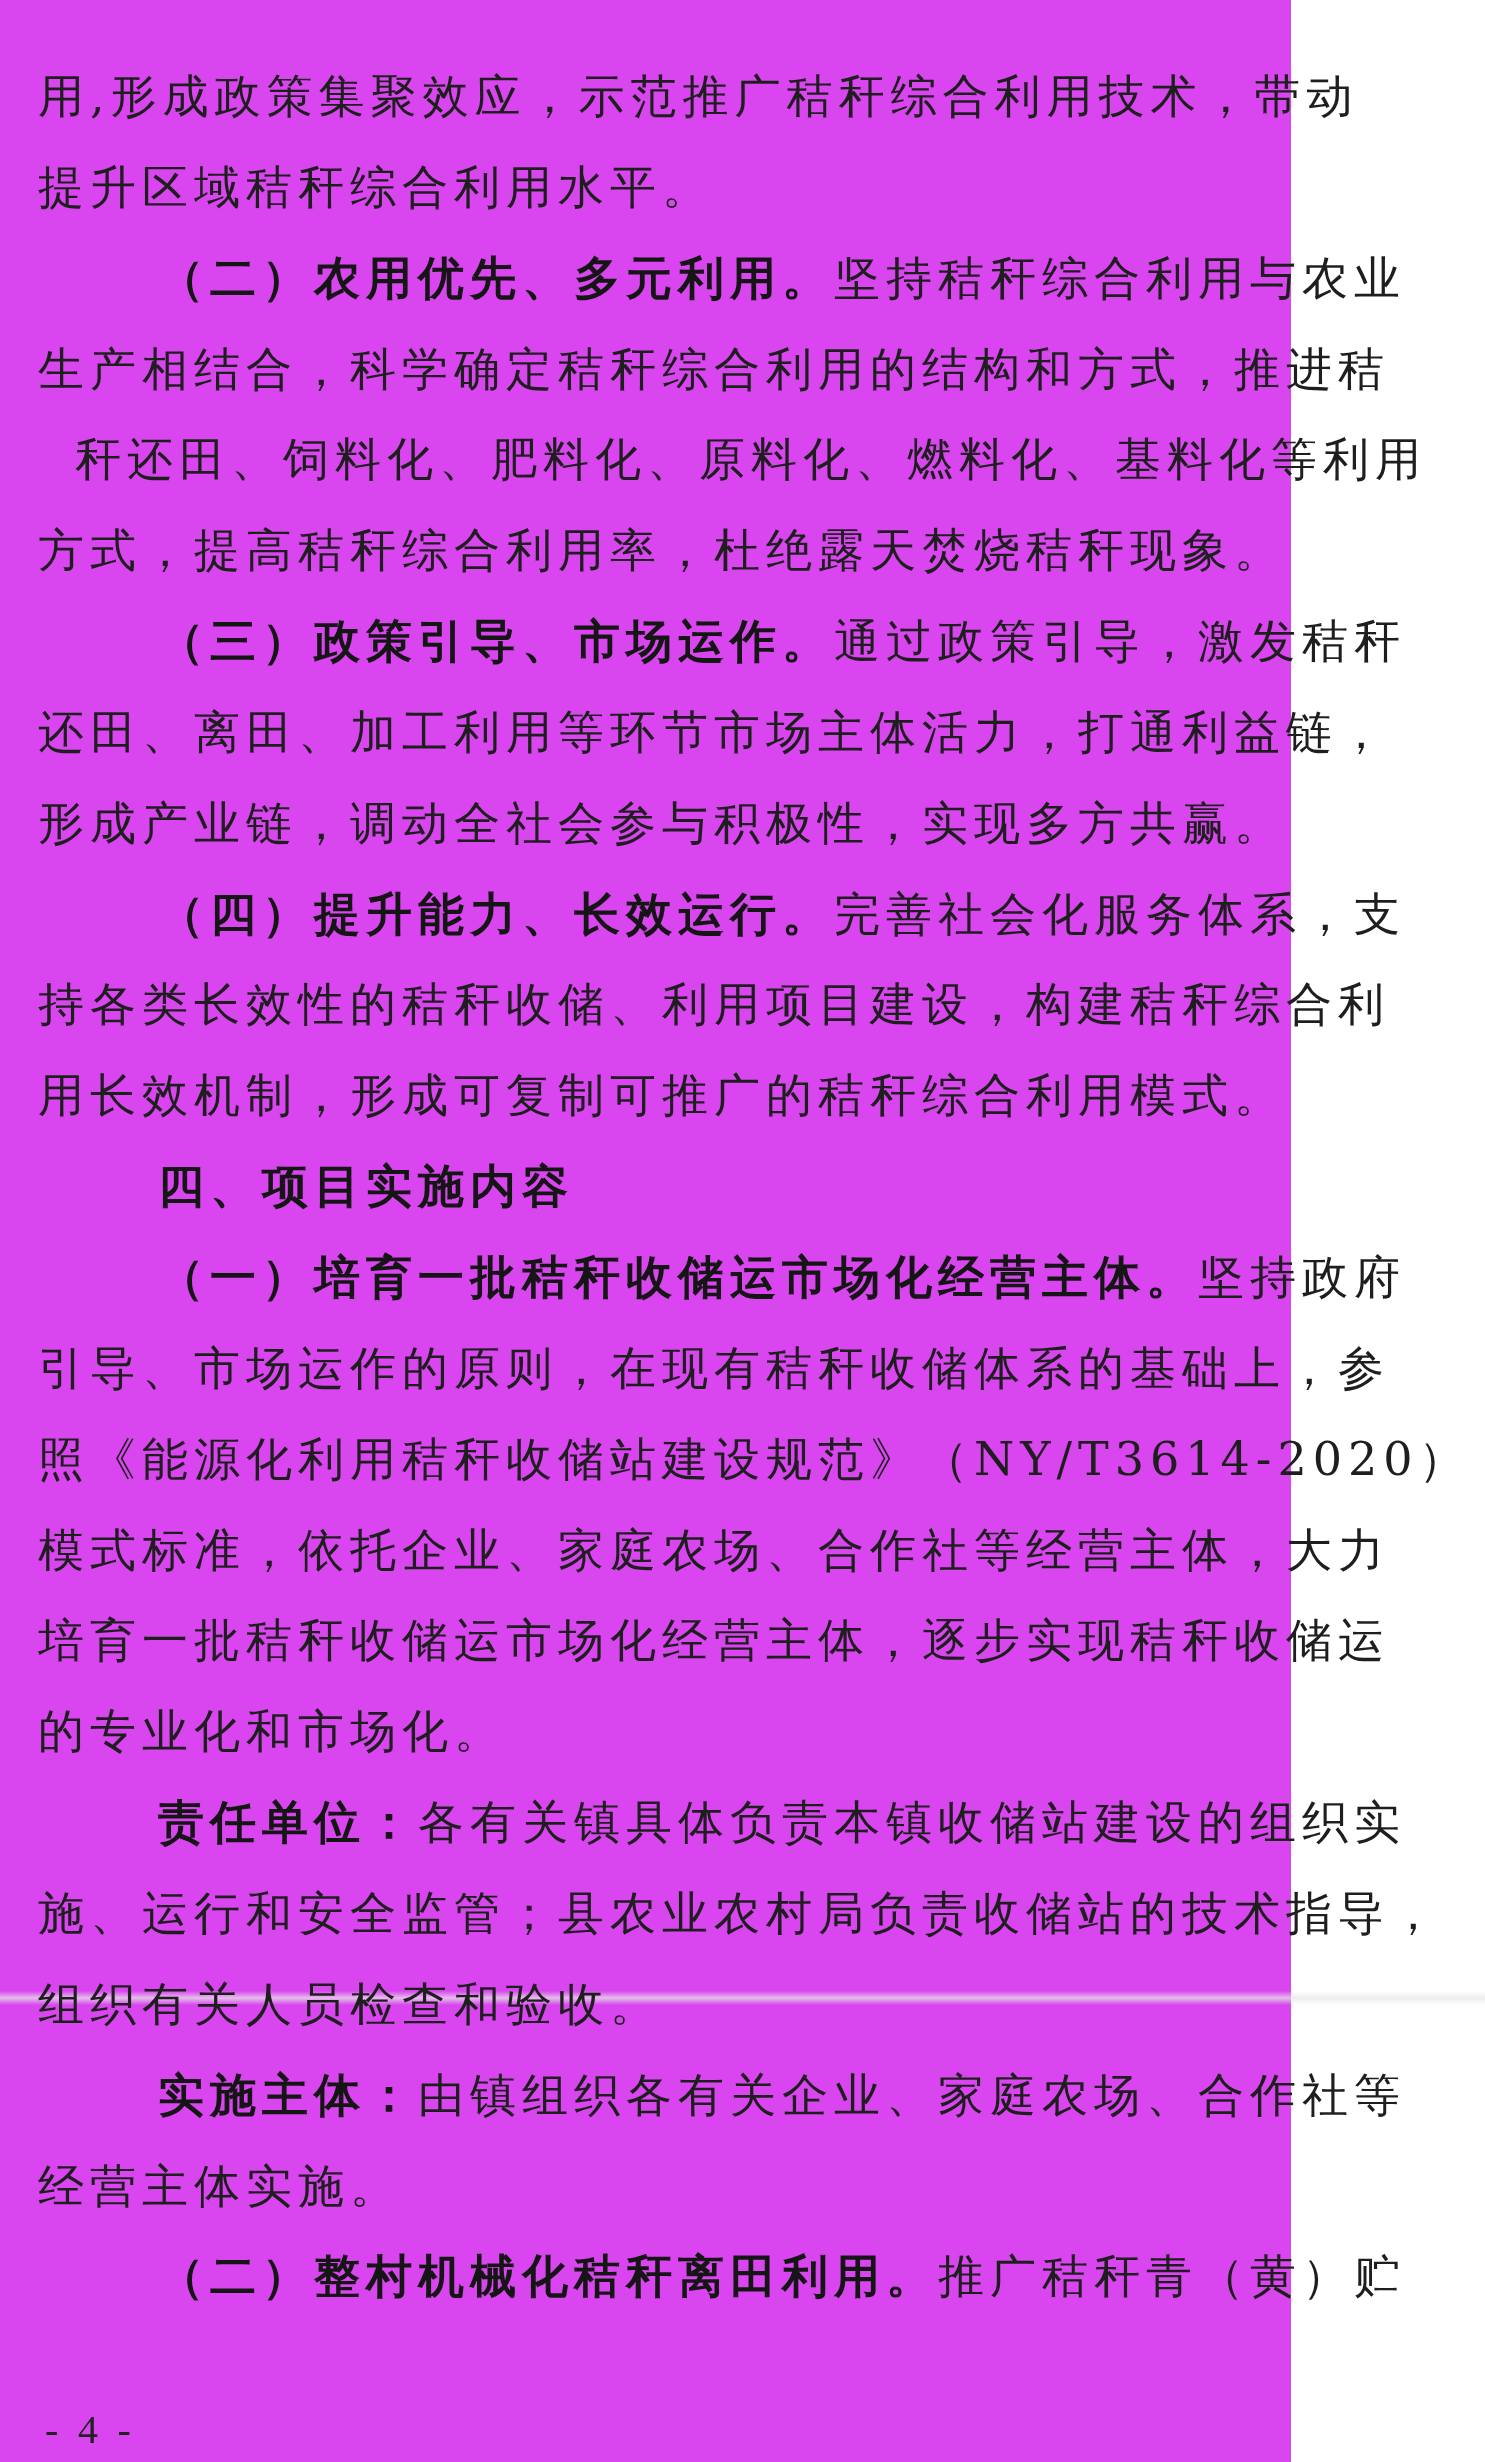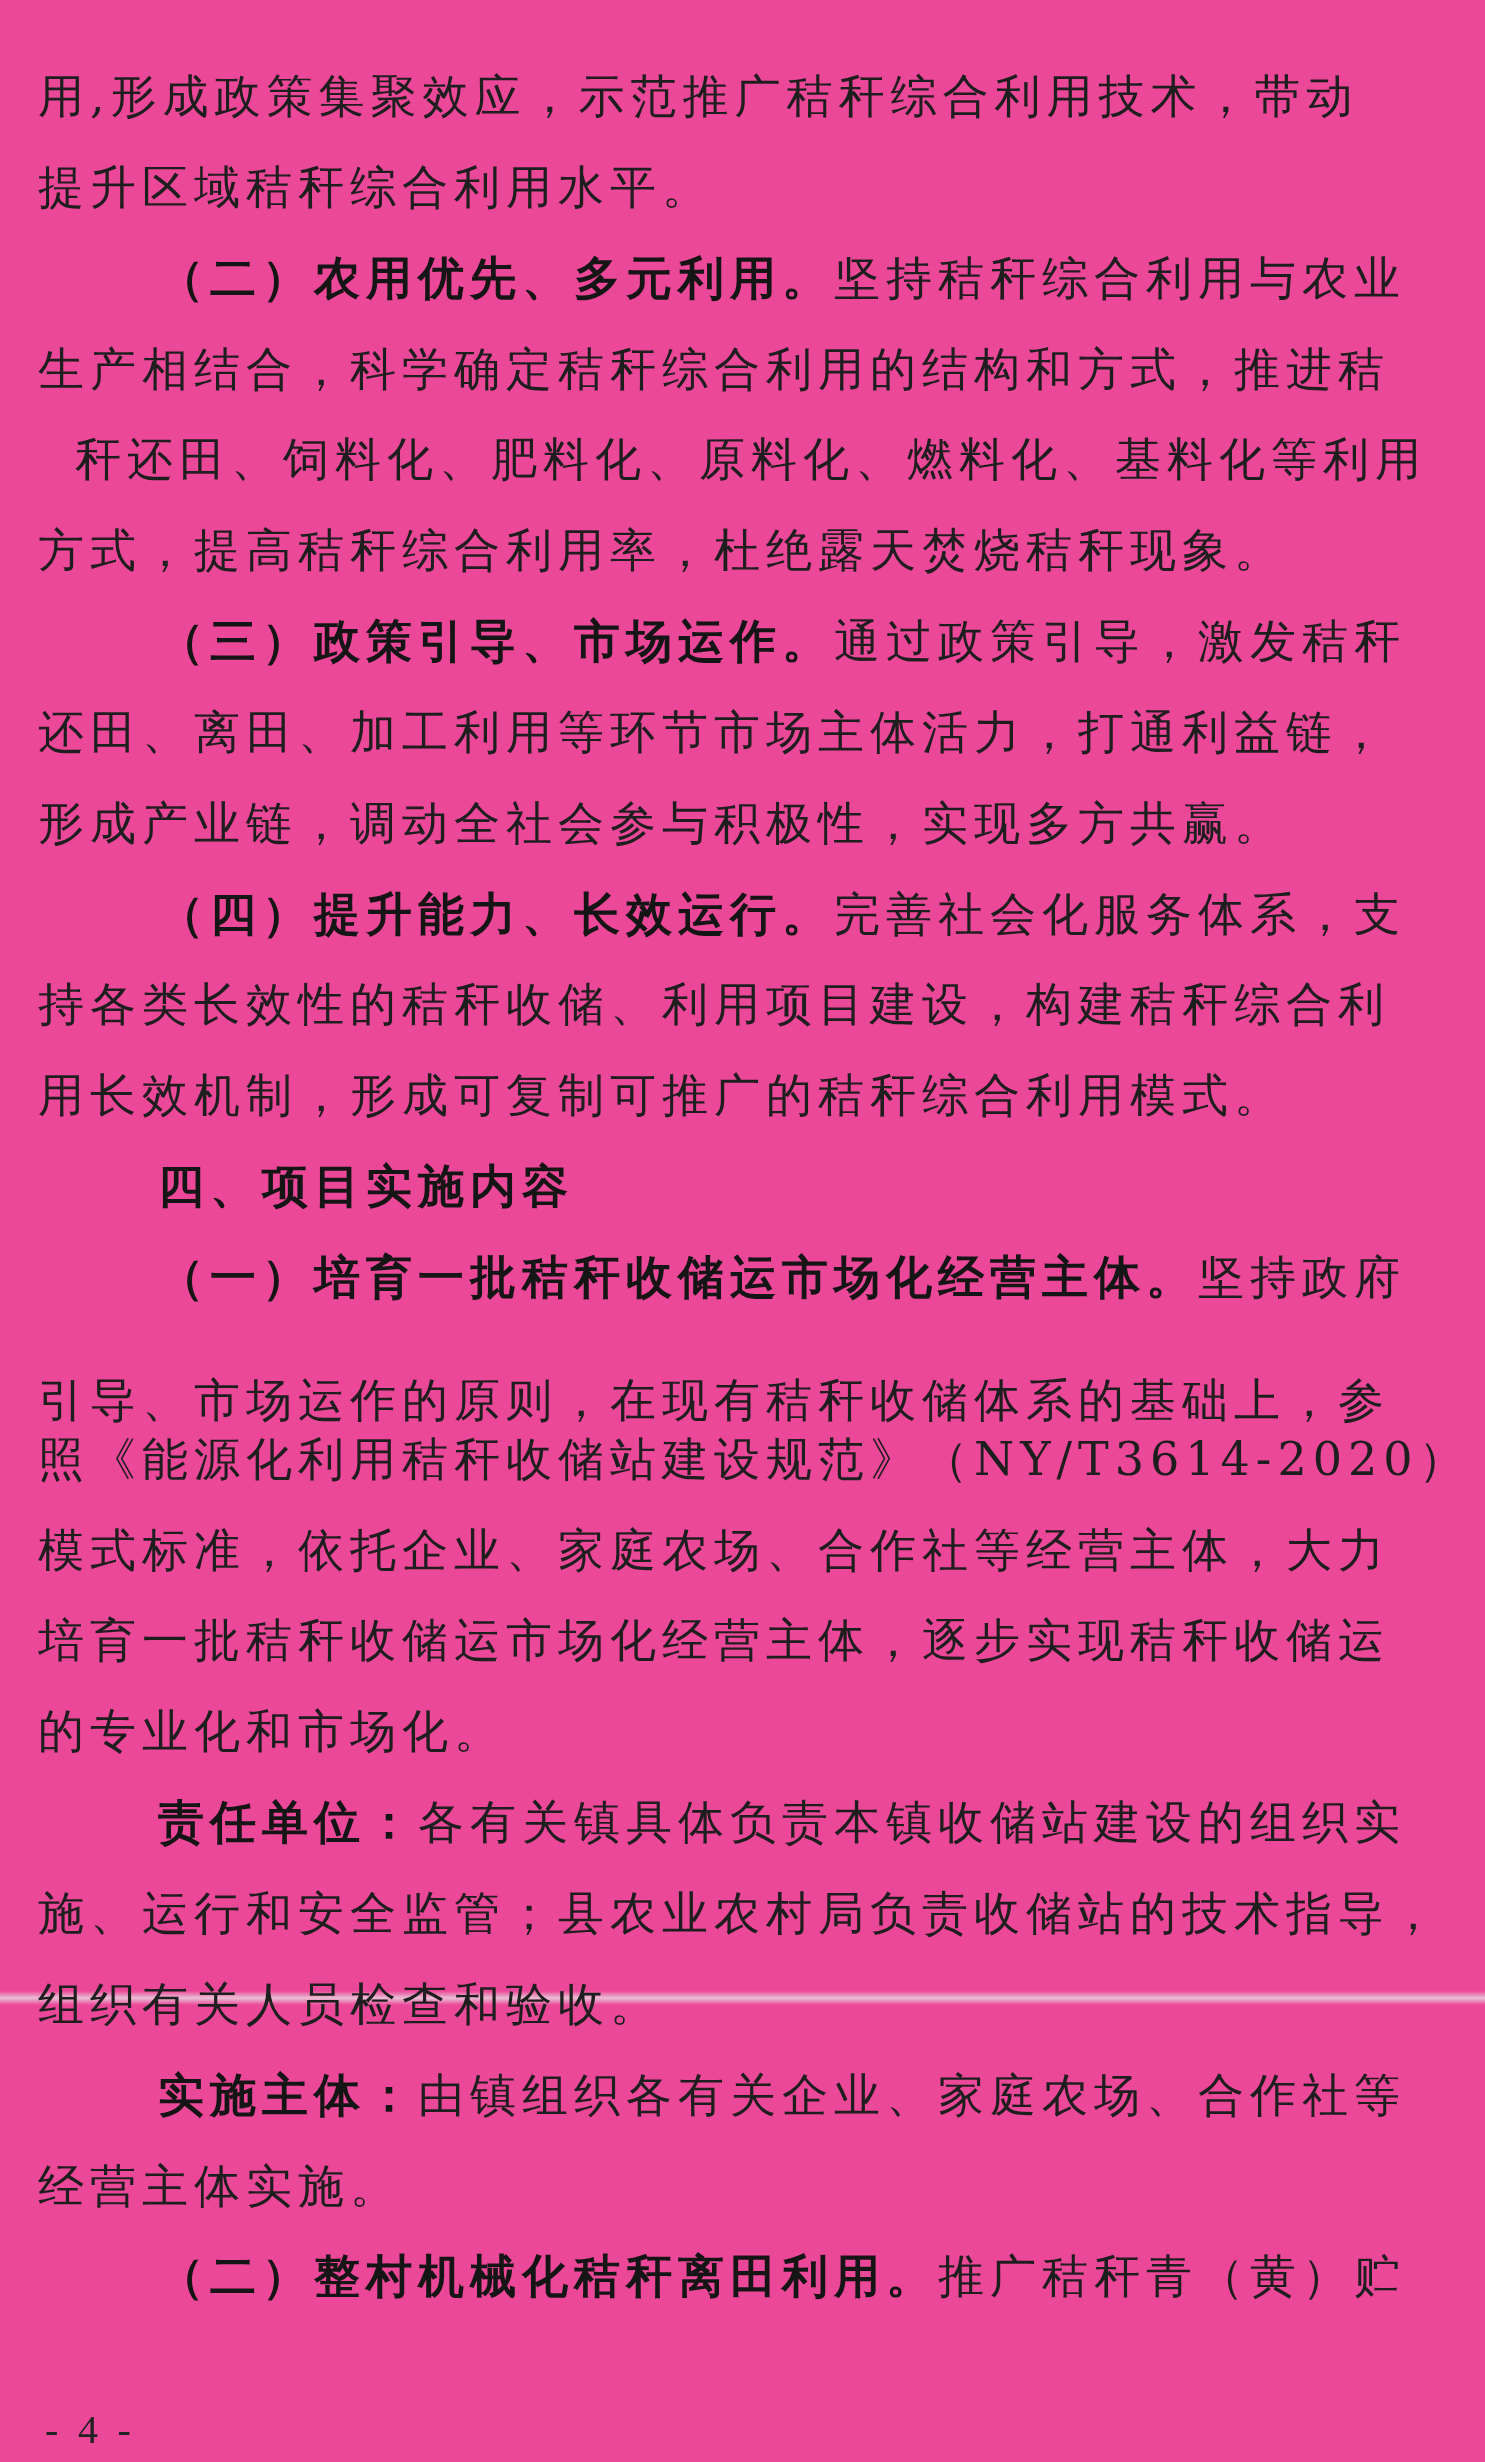--- a/index.html
+++ b/index.html
@@ -9,23 +9,23 @@
   }
   body {
     width: 1485px;
     height: 2462px;
     position: relative;
     overflow: hidden;
   }
   .page {
     position: absolute;
     left: 0; top: 0;
-    width: 1485px;
+    width: 1291px;
     height: 2462px;
-    background: #ec4899;
+    background: #d946ef;
   }
   .scan-band {
     position: absolute;
     left: 0;
     width: 1485px;
     top: 1991px;
     height: 14.4px;
     background: linear-gradient(to bottom, rgba(235,235,235,0), rgba(232,232,232,0.75), rgba(235,235,235,0));
   }
   .line {
@@ -77,21 +77,21 @@
       <div class="line" style="top: 427px; margin-left: 37px;"><span class="seg-regular">秆还田、饲料化、肥料化、原料化、燃料化、基料化等利用</span></div>
       <div class="line" style="top: 518px;"><span class="seg-regular">方式，提高秸秆综合利用率，杜绝露天焚烧秸秆现象。</span></div>
       <div class="line indent" style="top: 609px;"><span class="seg-bold">（三）政策引导、市场运作。</span><span class="seg-regular">通过政策引导，激发秸秆</span></div>
       <div class="line" style="top: 700px;"><span class="seg-regular">还田、离田、加工利用等环节市场主体活力，打通利益链，</span></div>
       <div class="line" style="top: 791px;"><span class="seg-regular">形成产业链，调动全社会参与积极性，实现多方共赢。</span></div>
       <div class="line indent" style="top: 882px;"><span class="seg-bold">（四）提升能力、长效运行。</span><span class="seg-regular">完善社会化服务体系，支</span></div>
       <div class="line" style="top: 972px;"><span class="seg-regular">持各类长效性的秸秆收储、利用项目建设，构建秸秆综合利</span></div>
       <div class="line" style="top: 1063px;"><span class="seg-regular">用长效机制，形成可复制可推广的秸秆综合利用模式。</span></div>
       <div class="line indent heading" style="top: 1154px;"><span class="seg-bold">四、项目实施内容</span></div>
       <div class="line indent" style="top: 1245px;"><span class="seg-bold">（一）培育一批秸秆收储运市场化经营主体。</span><span class="seg-regular">坚持政府</span></div>
-      <div class="line" style="top: 1368px;"><span class="seg-regular">引导、市场运作的原则，在现有秸秆收储体系的基础上，参</span></div>
+      <div class="line" style="top: 1336px;"><span class="seg-regular">引导、市场运作的原则，在现有秸秆收储体系的基础上，参</span></div>
       <div class="line" style="top: 1427px;"><span class="seg-regular">照《能源化利用秸秆收储站建设规范》（NY/T3614-2020）</span></div>
       <div class="line" style="top: 1518px;"><span class="seg-regular">模式标准，依托企业、家庭农场、合作社等经营主体，大力</span></div>
       <div class="line" style="top: 1608px;"><span class="seg-regular">培育一批秸秆收储运市场化经营主体，逐步实现秸秆收储运</span></div>
       <div class="line" style="top: 1699px;"><span class="seg-regular">的专业化和市场化。</span></div>
       <div class="line indent" style="top: 1790px; text-align: center;"><span class="seg-bold">责任单位：</span><span class="seg-regular">各有关镇具体负责本镇收储站建设的组织实</span></div>
       <div class="line" style="top: 1881px;"><span class="seg-regular">施、运行和安全监管；县农业农村局负责收储站的技术指导，</span></div>
       <div class="line" style="top: 1972px;"><span class="seg-regular">组织有关人员检查和验收。</span></div>
       <div class="line indent" style="top: 2063px;"><span class="seg-bold">实施主体：</span><span class="seg-regular">由镇组织各有关企业、家庭农场、合作社等</span></div>
       <div class="line" style="top: 2154px;"><span class="seg-regular">经营主体实施。</span></div>
       <div class="line indent" style="top: 2244px;"><span class="seg-bold">（二）整村机械化秸秆离田利用。</span><span class="seg-regular">推广秸秆青（黄）贮</span></div>

